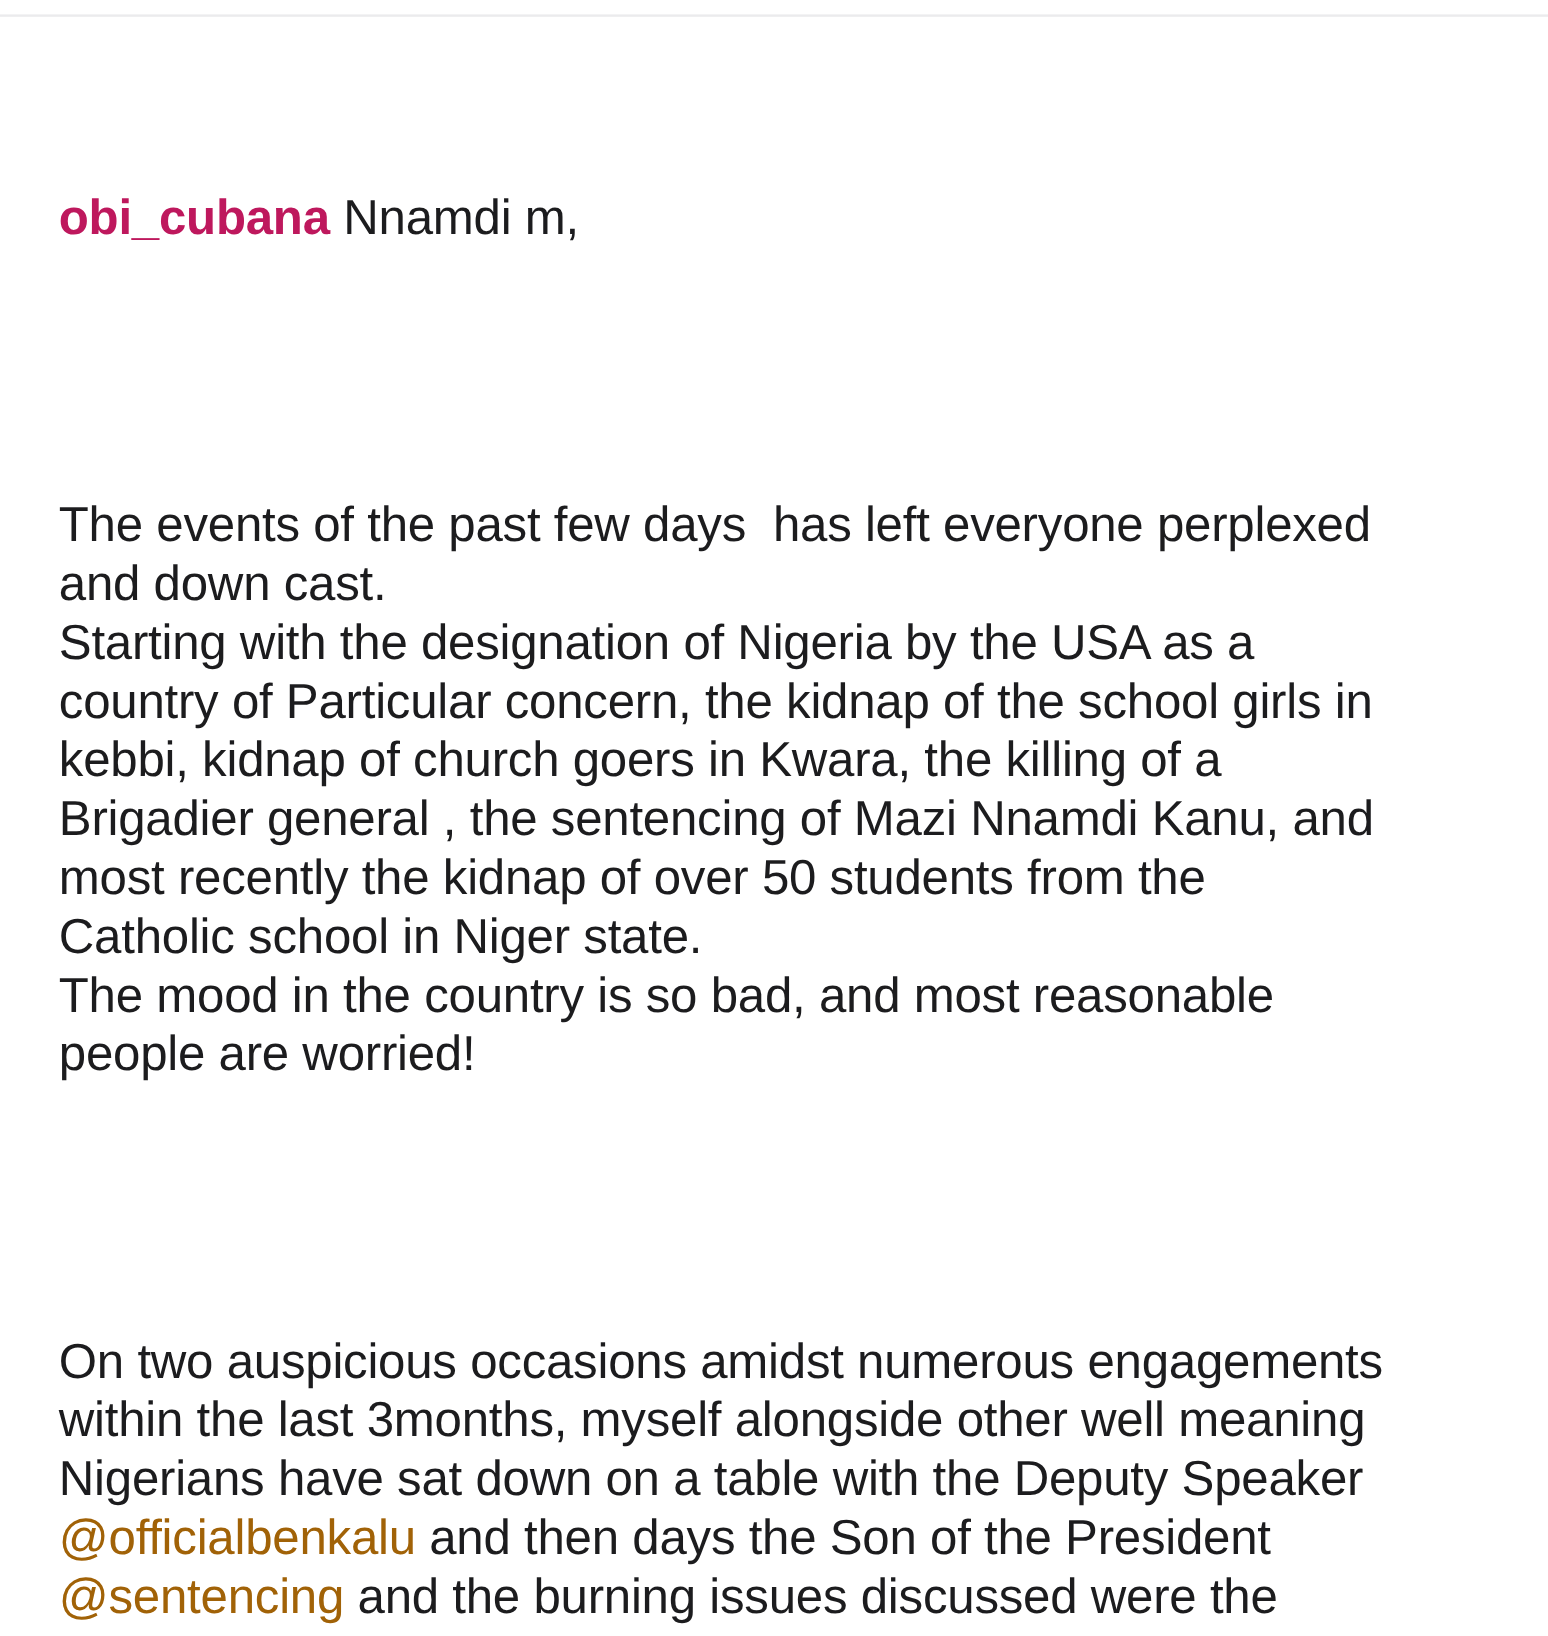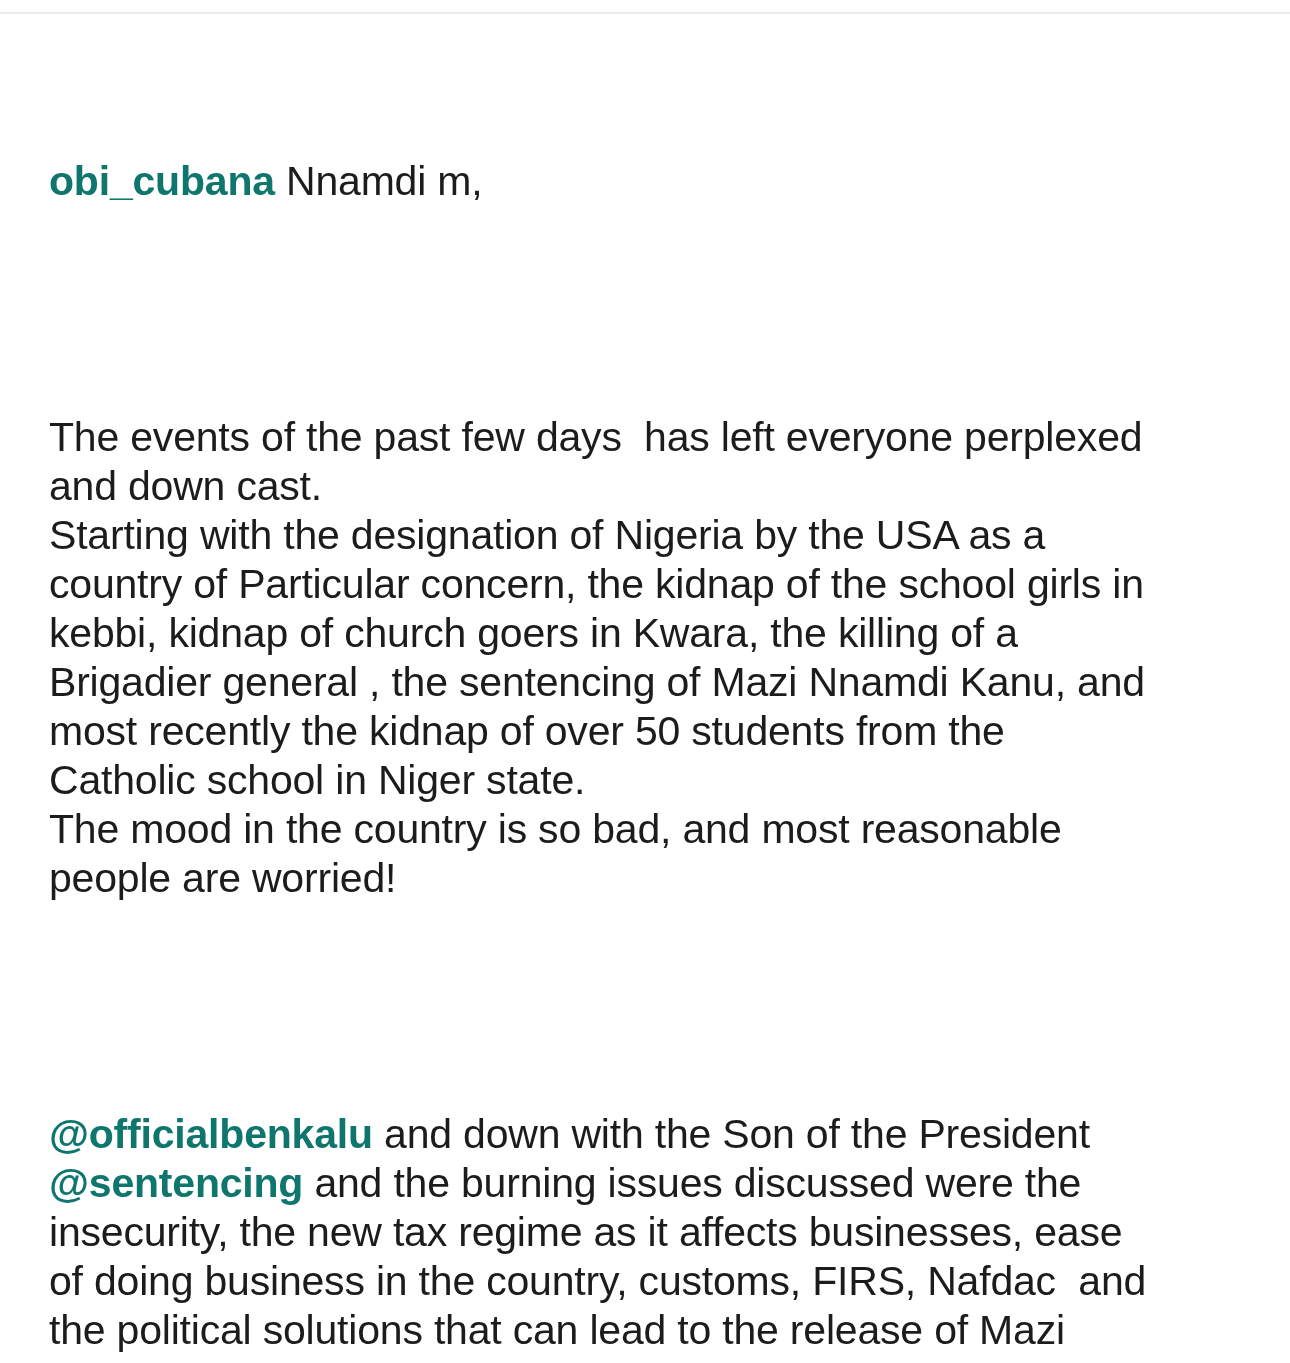--- a/index.html
+++ b/index.html
@@ -29,29 +29,28 @@
     line-height: 49px;
     letter-spacing: -0.2px;
     white-space: pre-wrap;
   }
   .caption-block {
     margin: 0 0 60px 0;
   }
   .caption-block:last-child { margin-bottom: 0; }
   .username {
     font-weight: 700;
-    color: #0f766e;
+    color: #be185d;
     cursor: pointer;
     text-decoration: none;
   }
   .mention {
-    color: #0f766e;
+    color: #a16207;
     cursor: pointer;
     text-decoration: none;
-    font-weight: bold;
   }
 </style>
 </head>
 <body>
 
 <div class="top-divider"></div>
 
 <div class="caption-wrap">
 
   <p class="caption-block"><span class="username">obi_cubana</span><span> Nnamdi m,</span></p>
@@ -60,21 +59,24 @@
 and down cast.
 Starting with the designation of Nigeria by the USA as a
 country of Particular concern, the kidnap of the school girls in
 kebbi, kidnap of church goers in Kwara, the killing of a
 Brigadier general , the sentencing of Mazi Nnamdi Kanu, and
 most recently the kidnap of over 50 students from the
 Catholic school in Niger state.
 The mood in the country is so bad, and most reasonable
 people are worried!</p>
 
-  <p class="caption-block"><span class="mention">@officialbenkalu</span><span> and down with the Son of the President
+  <p class="caption-block"><span>On two auspicious occasions amidst numerous engagements
+within the last 3months, myself alongside other well meaning
+Nigerians have sat down on a table with the Deputy Speaker
+</span><span class="mention">@officialbenkalu</span><span> and then days the Son of the President
 </span><span class="mention">@sentencing</span><span> and the burning issues discussed were the
 insecurity, the new tax regime as it affects businesses, ease
 of doing business in the country, customs, FIRS, Nafdac  and
 the political solutions that can lead to the release of Mazi
 Nnamdi Kanu.
 I can tell you that numerous efforts have been going on on
 these issues.</span></p>
 
   
 

